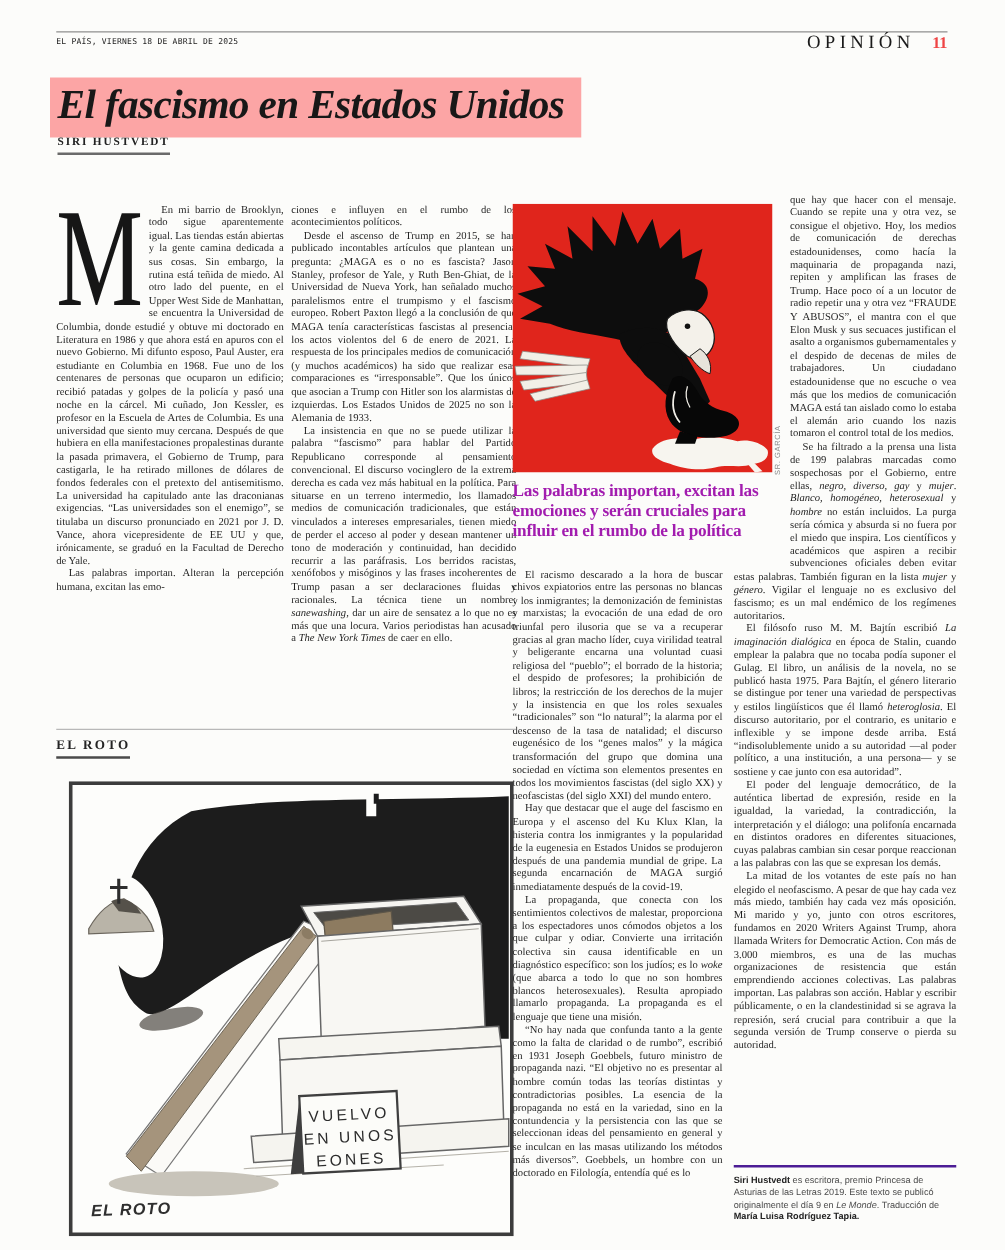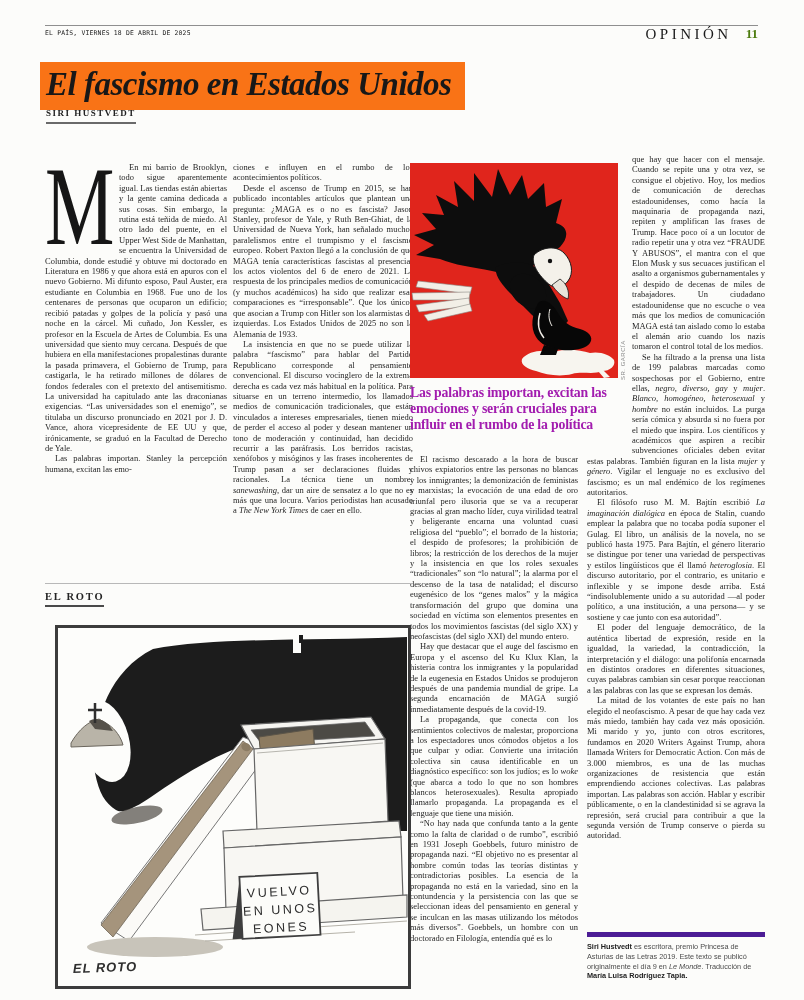--- a/index.html
+++ b/index.html
@@ -5,22 +5,22 @@
   html,body{margin:0;padding:0;background:#ffffff;}
   .page{position:relative;width:804px;height:1000px;background:#fcfcfa;overflow:hidden;
         font-family:"Liberation Serif",serif;color:#1e1e1e;}
   .abs{position:absolute;}
   .top-rule{left:45px;top:25px;width:713px;height:1px;background:#8f8f8f;}
   .mast-left{left:45px;top:29px;font-family:"DejaVu Sans Mono",monospace;font-size:6.4px;
              letter-spacing:.2px;color:#222;}
   .mast-right{top:26px;left:600px;width:158px;display:flex;justify-content:flex-end;
               align-items:flex-start;gap:14px;}
   .section-name{font-size:15px;letter-spacing:3.5px;color:#1a1a1a;}
-  .page-no{font-size:13px;font-weight:bold;color:#4d7c0f;}
-  .title-block{left:40px;top:62px;background:#f97316;padding:4px 14px 8px 6px;}
+  .page-no{font-size:13px;font-weight:bold;color:#ef4444;}
+  .title-block{left:40px;top:62px;background:#fca5a5;padding:4px 14px 8px 6px;}
   .title-block h1{margin:0;font-style:italic;font-weight:bold;font-size:33px;line-height:36px;
                   letter-spacing:-.5px;color:#181818;}
   .byline{left:46px;top:108px;font-size:9px;font-weight:bold;letter-spacing:1.5px;color:#222;
           border-bottom:2px solid #6a6a6a;padding-bottom:4px;}
   .bodytext{font-size:8.5px;line-height:10.4px;text-align:justify;color:#1f1f1f;hyphens:auto;}
   .bodytext p{margin:0;text-indent:10px;}
   .bodytext p.np{text-indent:0;}
   .c1{left:45px;top:162px;width:182px;}
   .c2{left:233px;top:162px;width:180px;}
   .c3{left:410px;top:454px;width:168px;}
@@ -32,21 +32,21 @@
   .divider{left:45px;top:583px;width:368px;height:1px;background:#b8b8b8;}
   .elroto-label{left:45px;top:591px;font-size:10.5px;font-weight:bold;letter-spacing:1.8px;
                 color:#242424;border-bottom:2px solid #4a4a4a;padding-bottom:3px;}
   .cartoon{left:55px;top:625px;width:356px;height:364px;}
   .eagle{left:410px;top:163px;width:208px;height:215px;}
   .ill-credit{left:620px;top:326px;height:54px;font-family:"Liberation Sans",sans-serif;
               font-size:6px;color:#8a8a8a;letter-spacing:.5px;writing-mode:vertical-rl;
               transform:rotate(180deg);}
   .pullquote{left:410px;top:385px;width:212px;font-weight:bold;font-size:13.8px;
              line-height:16px;letter-spacing:-.2px;color:#a21caf;}
-  .bio{left:587px;top:932px;width:178px;border-top:5px solid #4c1d95;padding-top:5px;
+  .bio{left:587px;top:932px;width:178px;border-top:2px solid #4c1d95;padding-top:5px;
        font-family:"Liberation Sans",sans-serif;font-size:7.3px;line-height:9.8px;
        color:#4c4c4c;text-align:left;}
   .cartoon-sign-text{font-family:"Liberation Sans",sans-serif;font-size:12.5px;
                      letter-spacing:2.5px;fill:#2c2c2c;}
   .cartoon-sig{font-family:"Liberation Sans",sans-serif;font-size:13px;font-style:italic;
                font-weight:bold;letter-spacing:1px;fill:#2f2f2f;}
 </style>
 </head>
 <body>
 
@@ -62,21 +62,21 @@
   <div class="abs title-block">
     <h1>El fascismo en Estados Unidos</h1>
   </div>
   <div class="abs byline">SIRI HUSTVEDT</div>
 
   <div class="abs bodytext c1">
     <p class="np"><span class="dropcap">
           <span>M</span>
         </span></p>
     <p>En mi barrio de Brooklyn, todo sigue aparentemente igual. Las tiendas están abiertas y la gente camina dedicada a sus cosas. Sin embargo, la rutina está teñida de miedo. Al otro lado del puente, en el Upper West Side de Manhattan, se encuentra la Universidad de Columbia, donde estudié y obtuve mi doctorado en Literatura en 1986 y que ahora está en apuros con el nuevo Gobierno. Mi difunto esposo, Paul Auster, era estudiante en Columbia en 1968. Fue uno de los centenares de personas que ocuparon un edificio; recibió patadas y golpes de la policía y pasó una noche en la cárcel. Mi cuñado, Jon Kessler, es profesor en la Escuela de Artes de Columbia. Es una universidad que siento muy cercana. Después de que hubiera en ella manifestaciones propalestinas durante la pasada primavera, el Gobierno de Trump, para castigarla, le ha retirado millones de dólares de fondos federales con el pretexto del antisemitismo. La universidad ha capitulado ante las draconianas exigencias. “Las universidades son el enemigo”, se titulaba un discurso pronunciado en 2021 por J. D. Vance, ahora vicepresidente de EE UU y que, irónicamente, se graduó en la Facultad de Derecho de Yale.</p>
-    <p>Las palabras importan. Stanley la percepción humana, excitan las emo-</p>
+    <p>Las palabras importan. Alteran la percepción humana, excitan las emo-</p>
   </div>
 
   <div class="abs bodytext c2">
     <p class="np">ciones e influyen en el rumbo de los acontecimientos políticos.</p>
     <p>Desde el ascenso de Trump en 2015, se han publicado incontables artículos que plantean una pregunta: ¿MAGA es o no es fascista? Jason Stanley, profesor de Yale, y Ruth Ben-Ghiat, de la Universidad de Nueva York, han señalado muchos paralelismos entre el trumpismo y el fascismo europeo. Robert Paxton llegó a la conclusión de que MAGA tenía características fascistas al presenciar los actos violentos del 6 de enero de 2021. La respuesta de los principales medios de comunicación (y muchos académicos) ha sido que realizar esas comparaciones es “irresponsable”. Que los únicos que asocian a Trump con Hitler son los alarmistas de izquierdas. Los Estados Unidos de 2025 no son la Alemania de 1933.</p>
     <p>La insistencia en que no se puede utilizar la palabra “fascismo” para hablar del Partido Republicano corresponde al pensamiento convencional. El discurso vocinglero de la extrema derecha es cada vez más habitual en la política. Para situarse en un terreno intermedio, los llamados medios de comunicación tradicionales, que están vinculados a intereses empresariales, tienen miedo de perder el acceso al poder y desean mantener un tono de moderación y continuidad, han decidido recurrir a las paráfrasis. Los berridos racistas, xenófobos y misóginos y las frases incoherentes de Trump pasan a ser declaraciones fluidas y racionales. La técnica tiene un nombre: <span style="font-style: italic;">sanewashing</span>, dar un aire de sensatez a lo que no es más que una locura. Varios periodistas han acusado a <span style="font-style: italic;">The New York Times</span> de caer en ello.</p>
   </div>
 
   <svg class="abs eagle" viewBox="0 0 208 215">
     <rect width="208" height="215" fill="#e0251c"></rect>

